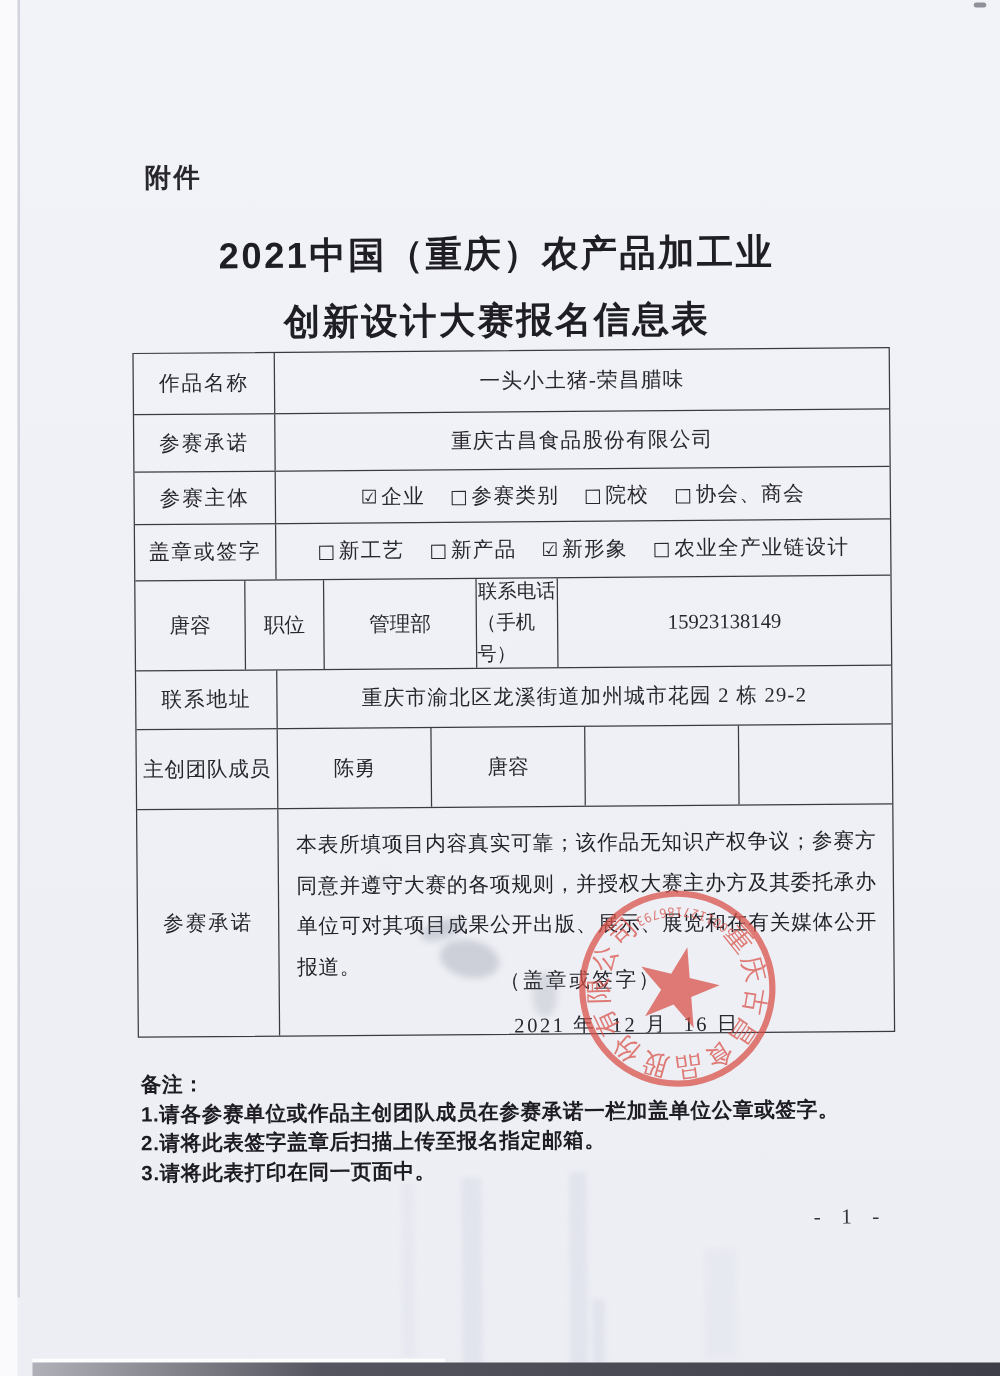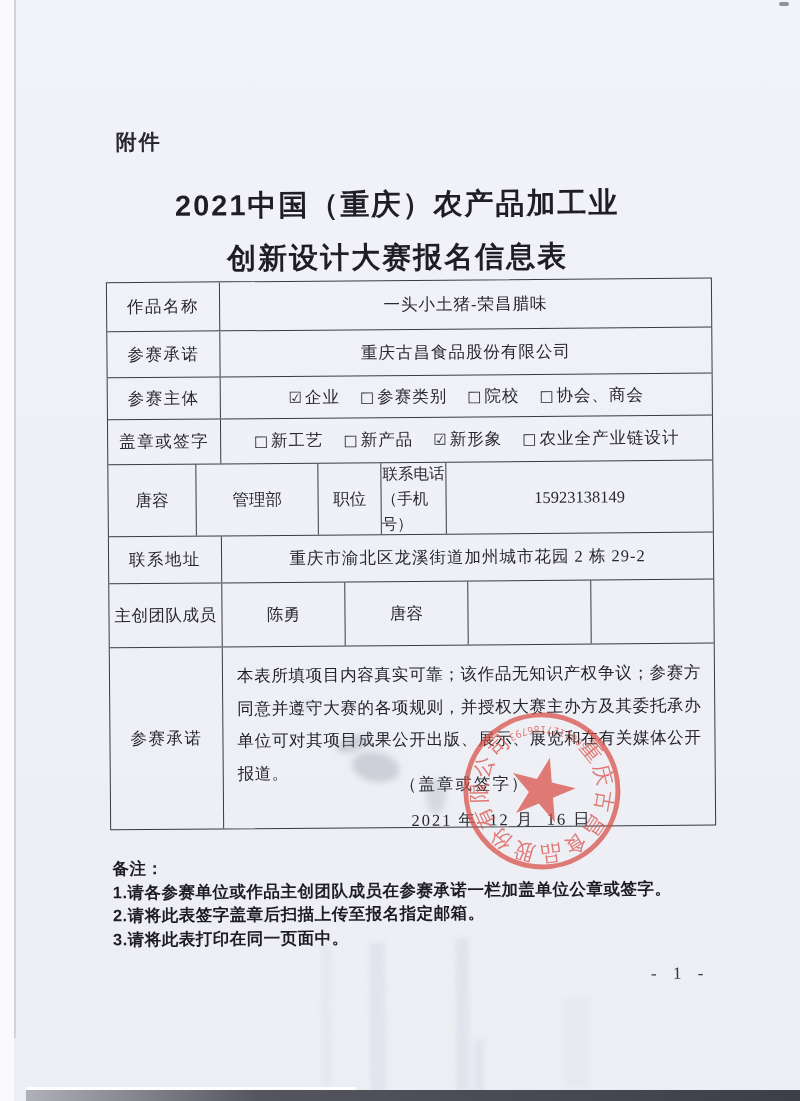--- a/index.html
+++ b/index.html
@@ -119,22 +119,22 @@
         <div class="cell value-cell">
           <span class="opt"><span class="box-glyph">□</span><span>新工艺</span></span>
           <span class="opt"><span class="box-glyph">□</span><span>新产品</span></span>
           <span class="opt"><span class="box-glyph">☑</span><span>新形象</span></span>
           <span class="opt"><span class="box-glyph">□</span><span>农业全产业链设计</span></span>
         </div>
       </div>
 
       <div class="trow h72 small-cells">
         <div class="cell" style="width:87px;flex:none;">唐容</div>
+        <div class="cell" style="width:63px;flex:none;">职位</div>
         <div class="cell" style="width:122px;flex:none;">管理部</div>
-        <div class="cell" style="width:63px;flex:none;">职位</div>
         <div class="cell" style="width:65px;flex:none;flex-direction:column;">
           <div class="phone-label">联系电话</div>
           <div class="phone-label">（手机号）</div>
         </div>
         <div class="cell" style="flex:1;">15923138149</div>
       </div>
 
       <div class="trow h47">
         <div class="cell label-cell">联系地址</div>
         <div class="cell value-cell">重庆市渝北区龙溪街道加州城市花园 2 栋 29-2</div>

